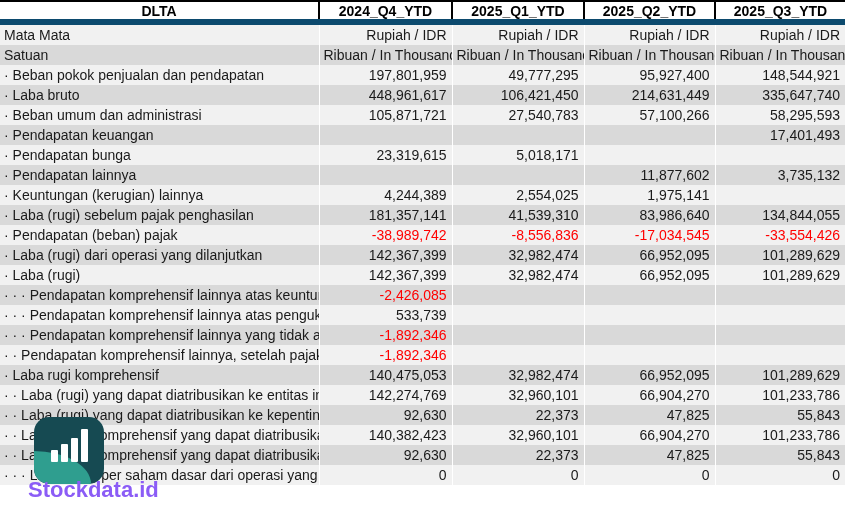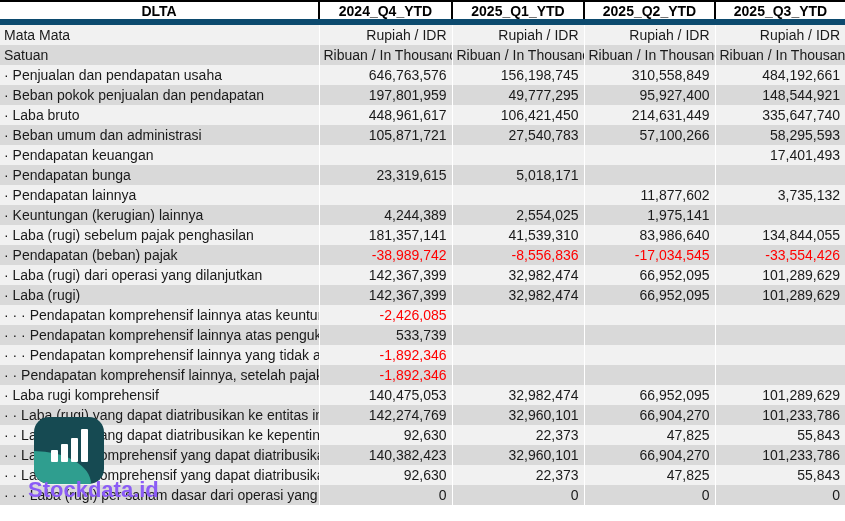--- a/index.html
+++ b/index.html
@@ -85,27 +85,20 @@
           <td class="txt">Rupiah / IDR</td>
         </tr>
         <tr>
           <td class="lbl">Satuan</td>
           <td class="txt">Ribuan / In Thousand</td>
           <td class="txt">Ribuan / In Thousand</td>
           <td class="txt">Ribuan / In Thousand</td>
           <td class="txt">Ribuan / In Thousand</td>
         </tr>
         <tr>
-          <td class="lbl">· Penjualan dan pendapatan usaha</td>
-          <td class="num">646,763,576</td>
-          <td class="num">156,198,745</td>
-          <td class="num">310,558,849</td>
-          <td class="num">484,192,661</td>
-        </tr>
-        <tr>
           <td class="lbl">· Beban pokok penjualan dan pendapatan</td>
           <td class="num">197,801,959</td>
           <td class="num">49,777,295</td>
           <td class="num">95,927,400</td>
           <td class="num">148,544,921</td>
         </tr>
         <tr>
           <td class="lbl">· Laba bruto</td>
           <td class="num">448,961,617</td>
           <td class="num">106,421,450</td>

